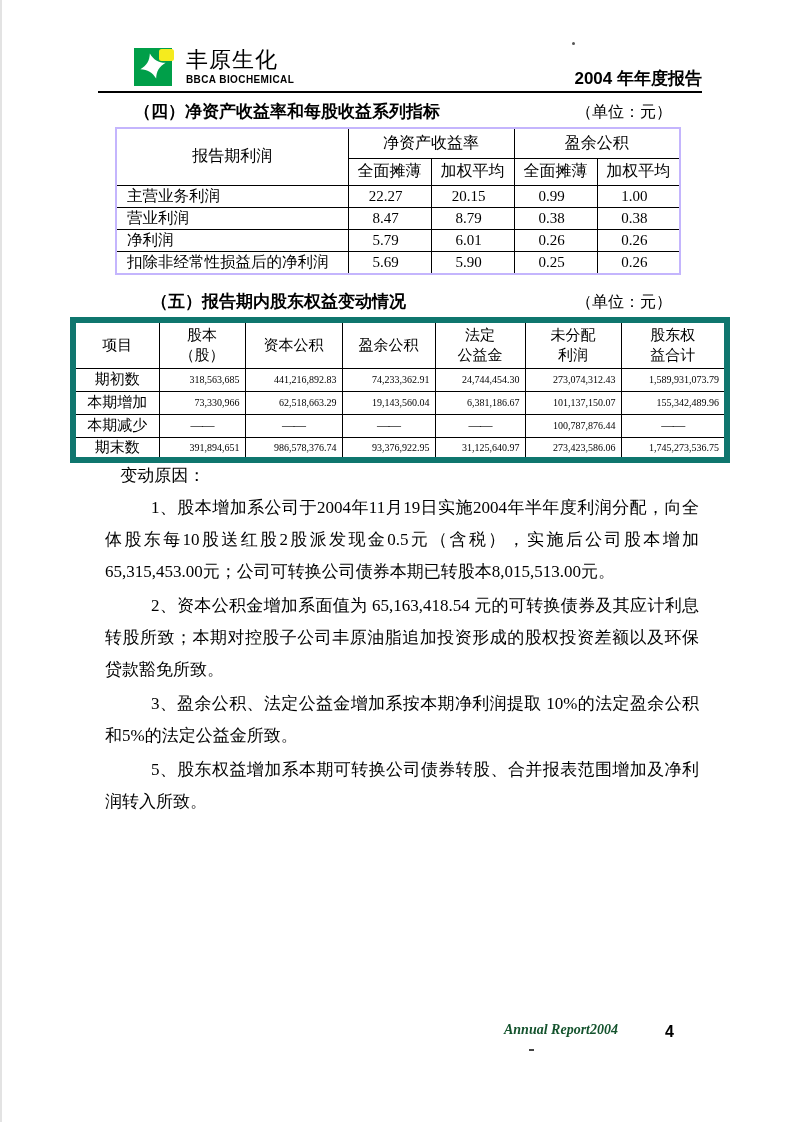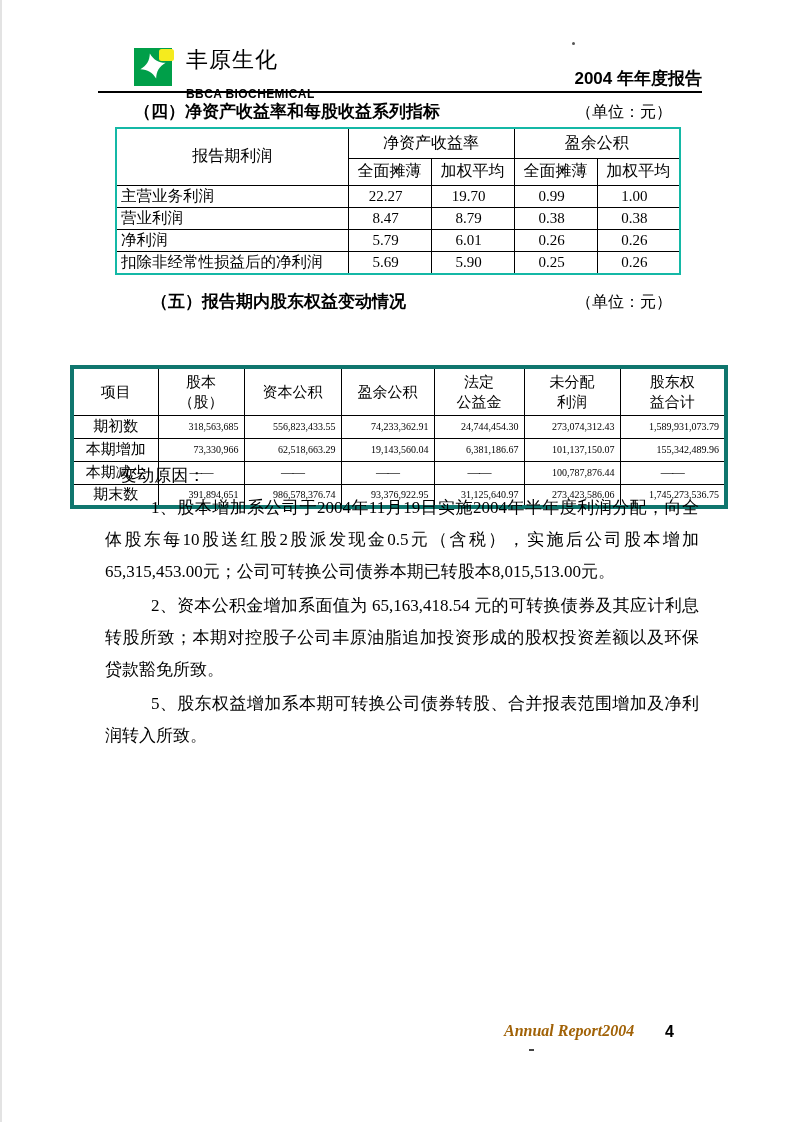--- a/index.html
+++ b/index.html
@@ -17,21 +17,21 @@
   .header { position:absolute; top:44px; left:96px; width:604px; height:46px; }
   .logo { position:absolute; left:20px; top:2px; display:flex; align-items:flex-start;padding-left:16px; }
   .logo-mark { width:47px; height:40px; }
   .brand { margin-left:5px; padding-top:2px; }
   .brand-cn {
     font-family:"Liberation Sans","DejaVu Sans",sans-serif;
     font-size:22px; font-weight:500; letter-spacing:1px; line-height:24px;
   }
   .brand-en {
     font-family:"Liberation Sans","DejaVu Sans",sans-serif;
-    font-size:12px; font-weight:bold; letter-spacing:0.4px; margin-top:15px;
+    font-size:10px; font-weight:bold; letter-spacing:0.4px; margin-top:2px;
   }
   .report-title {
     position:absolute; right:0; bottom:0;
     font-family:"Liberation Sans","DejaVu Sans",sans-serif;
     font-size:17px; font-weight:bold;
   }
   .stray-dot { position:absolute; left:570px; top:42px; width:3px; height:3px; background:#555; border-radius:50%; }
   .divider { position:absolute; top:91px; left:96px; width:604px; border-top:2px solid #000; }
 
   
@@ -43,45 +43,45 @@
     font-size:17px; font-weight:bold;
   }
   .sect4-row .sect-title { margin-left:36px; }
   .sect5-row .sect-title { margin-left:53px; }
   .sect-unit { font-size:16px; margin-right:30px; }
 
   
   table { border-collapse:collapse; table-layout:fixed; }
   td,th { border:1px solid #000; font-weight:normal; overflow:hidden; }
 
-  .table1 { position:absolute; top:127px; left:113px; width:564px; border:2px solid #14b8a6; font-size:16px; }
+  .table1 { position:absolute; top:127px; left:113px; width:564px; border:2px solid #c4b5fd; font-size:16px; }
   .table1 th { text-align:center; }
   .table1 .group-h { height:30px; }
   .table1 .sub-h { height:27px; }
   .table1 td { height:21px; }
-  .table1 td.lbl { text-align:left; padding-left:4px; font-size:15.5px; }
+  .table1 td.lbl { text-align:left; padding-left:10px; font-size:15.5px; }
   .table1 td.num { text-align:center; padding-right:8px; font-size:15px; }
 
-  .table2 { position:absolute; top:317px; left:68px; width:654px; border:4px solid #0f766e;margin-top:48px; }
+  .table2 { position:absolute; top:317px; left:68px; width:654px; border:6px solid #0f766e; }
   .table2 th { height:48px; text-align:center; font-size:15px; white-space:pre-line; line-height:20px; }
   .table2 td { height:23px; }
   .table2 td.lbl { text-align:center; font-size:15px; }
   .table2 td.num { text-align:right; padding-right:5px; font-size:10px; }
   .table2 td.dash { text-align:center; font-size:12.5px; letter-spacing:-1px; }
 
   
   .notes { position:absolute; top:448px; left:103px; width:594px; font-size:17px; line-height:32px; text-align:justify; }
   .notes .intro { text-indent:0.9em;margin-top:12px; }
   .notes p.para { text-indent:2.7em; margin-bottom:2px; }
 
   
   .footer { position:absolute; top:1022px; left:0; width:793px; height:40px; }
   .footer-report {
     position:absolute; left:502px; top:0;
-    font-style:italic; font-weight:bold; font-size:16px; color:#a16207;
+    font-style:italic; font-weight:bold; font-size:14px; color:#14532d;
   }
   .footer-page { position:absolute; left:663px; top:1px; font-weight:bold; font-size:16px;
     font-family:"Liberation Sans","DejaVu Sans",sans-serif; }
   .footer-dash { position:absolute; left:527px; top:27px; width:5px; height:1.5px; background:#444; }
 </style>
 </head>
 <body>
 
 <div class="header">
   <div class="logo">
@@ -121,21 +121,21 @@
   </tr>
   <tr class="sub-h">
     <th>全面摊薄</th>
     <th>加权平均</th>
     <th>全面摊薄</th>
     <th>加权平均</th>
   </tr>
   <tr>
     <td class="lbl">主营业务利润</td>
     <td class="num">22.27</td>
-    <td class="num">19.70</td>
+    <td class="num">20.15</td>
     <td class="num">0.99</td>
     <td class="num">1.00</td>
   </tr>
   <tr>
     <td class="lbl">营业利润</td>
     <td class="num">8.47</td>
     <td class="num">8.79</td>
     <td class="num">0.38</td>
     <td class="num">0.38</td>
   </tr>
@@ -181,21 +181,21 @@
     <th>法定
 公益金</th>
     <th>未分配
 利润</th>
     <th>股东权
 益合计</th>
   </tr>
   <tr>
     <td class="lbl">期初数</td>
     <td class="num">318,563,685</td>
-    <td class="num">556,823,433.55</td>
+    <td class="num">441,216,892.83</td>
     <td class="num">74,233,362.91</td>
     <td class="num">24,744,454.30</td>
     <td class="num">273,074,312.43</td>
     <td class="num">1,589,931,073.79</td>
   </tr>
   <tr>
     <td class="lbl">本期增加</td>
     <td class="num">73,330,966</td>
     <td class="num">62,518,663.29</td>
     <td class="num">19,143,560.04</td>
@@ -221,20 +221,21 @@
     <td class="num">273,423,586.06</td>
     <td class="num">1,745,273,536.75</td>
   </tr>
 </tbody>
   </table>
 
 <div class="notes">
   <p class="intro">变动原因：</p>
   <p class="para">1、股本增加系公司于2004年11月19日实施2004年半年度利润分配，向全体股东每10股送红股2股派发现金0.5元（含税），实施后公司股本增加65,315,453.00元；公司可转换公司债券本期已转股本8,015,513.00元。</p>
   <p class="para">2、资本公积金增加系面值为 65,163,418.54 元的可转换债券及其应计利息转股所致；本期对控股子公司丰原油脂追加投资形成的股权投资差额以及环保贷款豁免所致。</p>
+  <p class="para">3、盈余公积、法定公益金增加系按本期净利润提取 10%的法定盈余公积和5%的法定公益金所致。</p>
   <p class="para">5、股东权益增加系本期可转换公司债券转股、合并报表范围增加及净利润转入所致。</p>
 </div>
 
 <div class="footer">
   <span class="footer-report">Annual Report2004</span>
   <span class="footer-page">4</span>
   <span class="footer-dash"></span>
 </div>
 
 </body></html>

